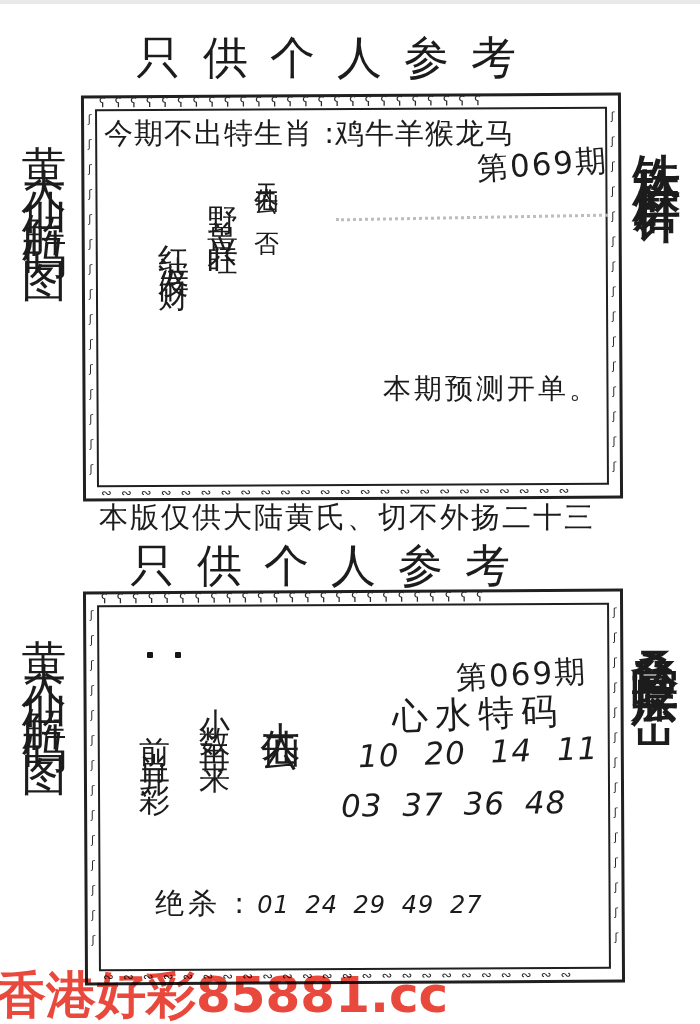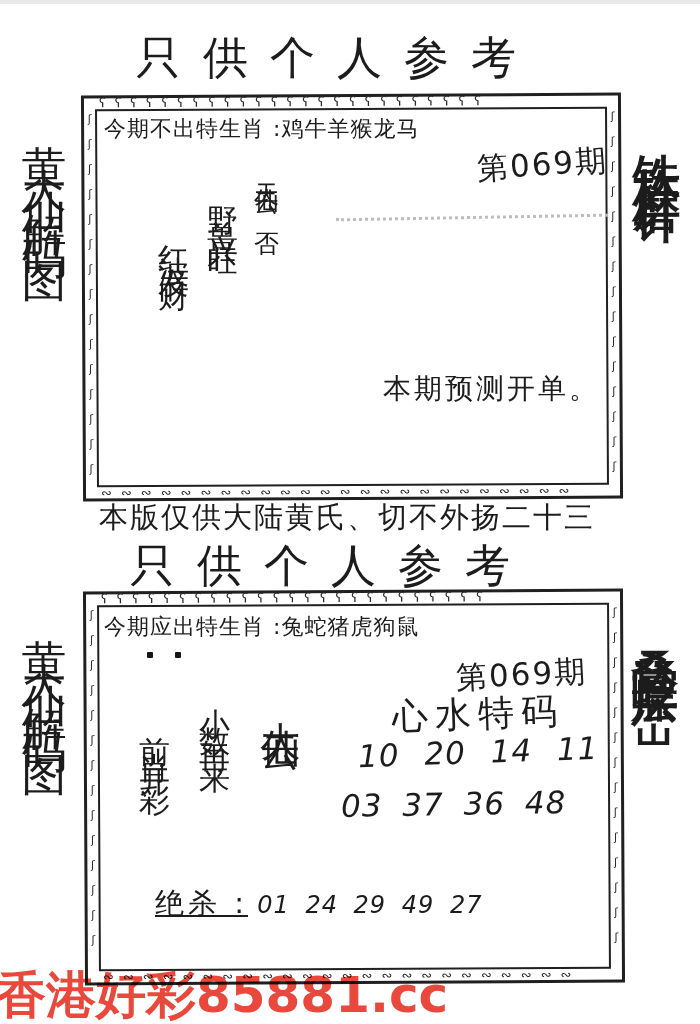--- a/index.html
+++ b/index.html
@@ -15,21 +15,21 @@
   .sq{position:absolute;color:#2b2b2b;overflow:hidden;pointer-events:none;}
   .sq-h{left:15px;right:15px;height:12px;font-size:13px;line-height:11px;letter-spacing:9px;}
   .sq-top{top:-1px;}
   .sq-bot{bottom:-1px;}
   .sq-v{top:14px;bottom:14px;width:11px;writing-mode:vertical-rl;text-orientation:upright;
         font-size:11px;line-height:11px;letter-spacing:12px;}
   .sq-left{left:0;}
   .sq-right{right:0;}
   .side-label{font-size:45px;letter-spacing:23px;}
   .side-label.bold{font-weight:700;font-size:47px;letter-spacing:15px;}
-  .header-line{font-size:22px;letter-spacing:1px;}
+  .header-line{font-size:29px;letter-spacing:1px;}
   .issue{font-size:31px;letter-spacing:2px;}
   .gray{color:#8d8d8d;}
   .num{font-style:italic;letter-spacing:1px;}
   .watermark{
     font-size:50px;font-weight:700;color:#e6392b;opacity:.92;
     mix-blend-mode:multiply;z-index:6;letter-spacing:0px;
   }
   .dot{position:absolute;width:6px;height:6px;background:#161616;border-radius:1px;}
   .scribble{position:absolute;border-top:3px dotted #bdbdbd;transform:rotate(-1deg);}
 </style>
@@ -76,40 +76,39 @@
   <div class="abs vtext side-label bold" style="left:624px;top:608px;">叠岭层峦</div>
 
   <div class="frame" style="left:84px;top:586px;width:534px;height:388px;transform:rotate(-0.3deg);">
     <div class="sq sq-h sq-top">ʕʕʕʕʕʕʕʕʕʕʕʕʕʕʕʕʕʕʕʕʕʕʕʕʕ</div>
     <div class="sq sq-h sq-bot">∾∾∾∾∾∾∾∾∾∾∾∾∾∾∾∾∾∾∾∾∾∾∾∾</div>
     <div class="sq sq-v sq-left">ʃʃʃʃʃʃʃʃʃʃʃʃʃʃ</div>
     <div class="sq sq-v sq-right">ʃʃʃʃʃʃʃʃʃʃʃʃʃʃ</div>
     <div class="frame-inner"></div>
   </div>
 
-  <div class="abs header-line" style="left:104px;top:608px;">今期应出特生肖 :兔蛇猪虎狗鼠</div>
 
   <div class="dot" style="left:147px;top:648px;"></div>
   <div class="dot" style="left:175px;top:648px;"></div>
 
   <div class="abs issue" style="left:456px;top:650px;transform:rotate(-3deg);">第069期</div>
 
   <div class="abs vtext" style="left:134px;top:708px;font-size:31px;letter-spacing:16px;">前肖开彩</div>
 
   <div class="abs vtext" style="left:194px;top:680px;font-size:31px;letter-spacing:18px;">小数再来</div>
 
   <div class="abs vtext" style="left:254px;top:686px;font-size:40px;letter-spacing:8px;">大仙云</div>
 
   <div class="abs" style="left:392px;top:686px;font-size:36px;letter-spacing:7px;transform:rotate(-2deg);">心水特码</div>
 
   <div class="abs num" style="left:358px;top:730px;font-size:31px;word-spacing:14px;transform:rotate(-2deg);">10 20 14 11</div>
 
   <div class="abs num" style="left:341px;top:782px;font-size:31px;word-spacing:9px;transform:rotate(-1deg);">03 37 36 48</div>
 
   <div class="abs" style="left:155px;top:880px;font-size:29px;">
-    <span style="letter-spacing:4px;text-decoration:underline;">绝杀 :</span>
+    <span style="letter-spacing:4px;">绝杀 :</span>
     <span class="num" style="font-size:24px;word-spacing:7px;">01 24 29 49 27</span>
   </div>
 
 
   <div class="abs watermark" style="left:-4px;top:958px;">香港好彩85881.cc</div>
 
 </div>
 
 </body></html>

